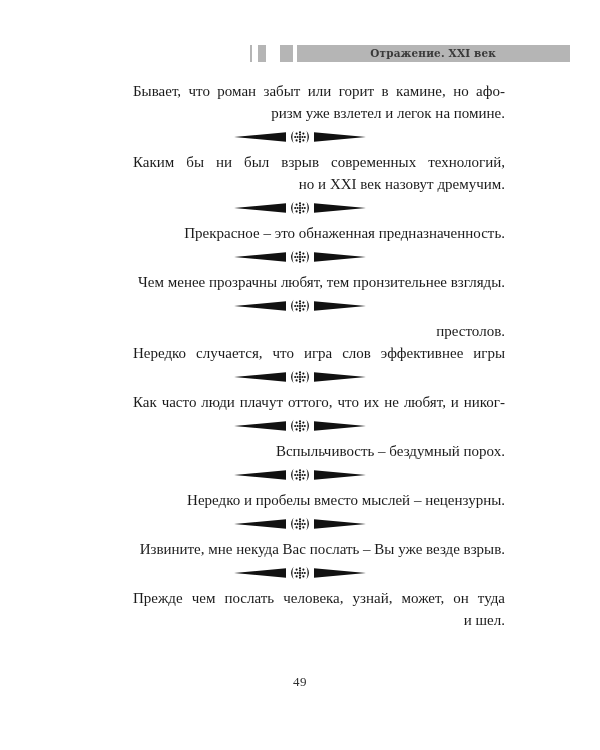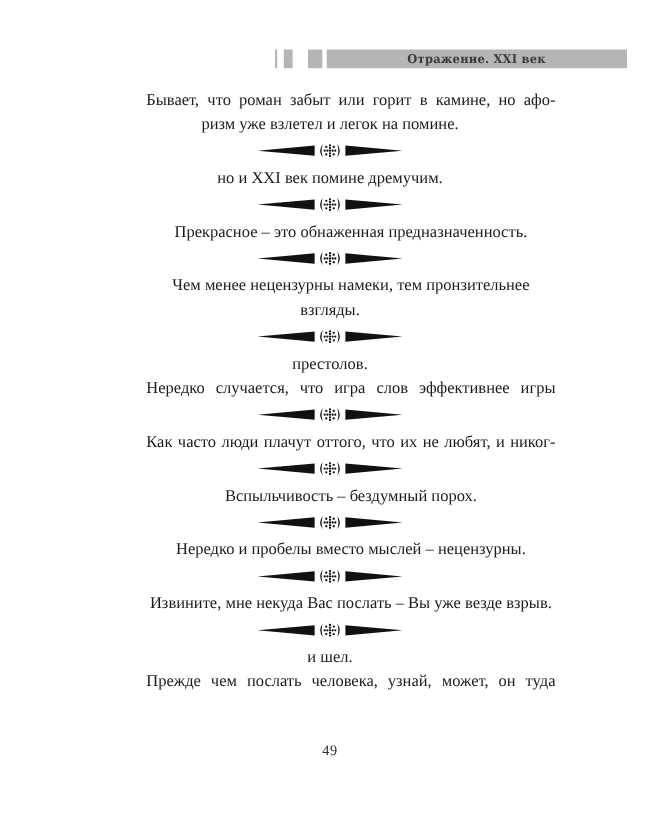--- a/index.html
+++ b/index.html
@@ -17,21 +17,21 @@
   .blk3{width:13px;margin-right:4px;}
   .runbar{flex:1;background:#b5b5b5;display:flex;align-items:center;justify-content:center;}
   .runbar .title{
     font-family:"DejaVu Serif", serif;font-weight:bold;font-size:11px;
     color:#3a3a3a;letter-spacing:.2px;transform:scaleX(.95);white-space:nowrap;
   }
 
   
   .content{position:absolute;top:80px;left:95px;width:410px;}
   .aphorism{margin:0;font-size:15px;line-height:22px;}
-  .line{display:block;text-align:center;}
+  .line{display:block;text-align:right;}
   .line.first{text-indent:38px;}
   .line.stretch{text-align:justify;text-align-last:justify;}
 
   
   .divider{height:14px;margin:6px 0 7px;display:flex;align-items:center;justify-content:center;}
   .divider svg{display:block;}
 
   
   .folio{position:absolute;top:674px;left:0;width:600px;text-align:center;
     font-size:13px;color:#2e2e2e;letter-spacing:.5px;}
@@ -73,21 +73,22 @@
           <circle cx="62.6" cy="3.6" r="1.05"></circle>
           <circle cx="69.4" cy="3.6" r="1.05"></circle>
           <circle cx="62.6" cy="10.4" r="1.05"></circle>
           <circle cx="69.4" cy="10.4" r="1.05"></circle>
           <path d="M72.5,0.8 Q77.4,7 72.5,13.2 Q74.8,7 72.5,0.8 Z"></path>
           <polygon points="132,7 80,2.3 80,11.7"></polygon>
         </svg>
     </div>
 
     <p class="aphorism">
-      <span class="line">но и XXI век помине дремучим.</span>
+      <span class="line first stretch">Каким бы ни был взрыв современных технологий,</span>
+      <span class="line">но и XXI век назовут дремучим.</span>
     </p>
 
     <div class="divider">
       <svg width="132" height="14" viewBox="0 0 132 14" fill="#111111">
           <polygon points="0,7 52,2.3 52,11.7"></polygon>
           <path d="M59.5,0.8 Q54.6,7 59.5,13.2 Q57.2,7 59.5,0.8 Z"></path>
           <circle cx="66" cy="7" r="1.05"></circle>
           <circle cx="66" cy="2.2" r="1.05"></circle>
           <circle cx="66" cy="4.6" r="1.05"></circle>
           <circle cx="66" cy="9.4" r="1.05"></circle>
@@ -125,21 +126,21 @@
           <circle cx="62.6" cy="3.6" r="1.05"></circle>
           <circle cx="69.4" cy="3.6" r="1.05"></circle>
           <circle cx="62.6" cy="10.4" r="1.05"></circle>
           <circle cx="69.4" cy="10.4" r="1.05"></circle>
           <path d="M72.5,0.8 Q77.4,7 72.5,13.2 Q74.8,7 72.5,0.8 Z"></path>
           <polygon points="132,7 80,2.3 80,11.7"></polygon>
         </svg>
     </div>
 
     <p class="aphorism">
-      <span class="line first">Чем менее нецензурны намеки, тем пронзительнее взгляды.</span>
+      <span class="line first">Чем менее прозрачны любят, тем пронзительнее взгляды.</span>
     </p>
 
     <div class="divider">
       <svg width="132" height="14" viewBox="0 0 132 14" fill="#111111">
           <polygon points="0,7 52,2.3 52,11.7"></polygon>
           <path d="M59.5,0.8 Q54.6,7 59.5,13.2 Q57.2,7 59.5,0.8 Z"></path>
           <circle cx="66" cy="7" r="1.05"></circle>
           <circle cx="66" cy="2.2" r="1.05"></circle>
           <circle cx="66" cy="4.6" r="1.05"></circle>
           <circle cx="66" cy="9.4" r="1.05"></circle>
@@ -282,20 +283,20 @@
           <circle cx="62.6" cy="3.6" r="1.05"></circle>
           <circle cx="69.4" cy="3.6" r="1.05"></circle>
           <circle cx="62.6" cy="10.4" r="1.05"></circle>
           <circle cx="69.4" cy="10.4" r="1.05"></circle>
           <path d="M72.5,0.8 Q77.4,7 72.5,13.2 Q74.8,7 72.5,0.8 Z"></path>
           <polygon points="132,7 80,2.3 80,11.7"></polygon>
         </svg>
     </div>
 
     <p class="aphorism">
+      <span class="line first stretch">Прежде чем послать человека, узнай, может, он туда</span>
       <span class="line">и шел.</span>
-      <span class="line first stretch">Прежде чем послать человека, узнай, может, он туда</span>
     </p>
 
   </div>
 
   <div class="folio">49</div>
 </div>
 
 </body></html>

